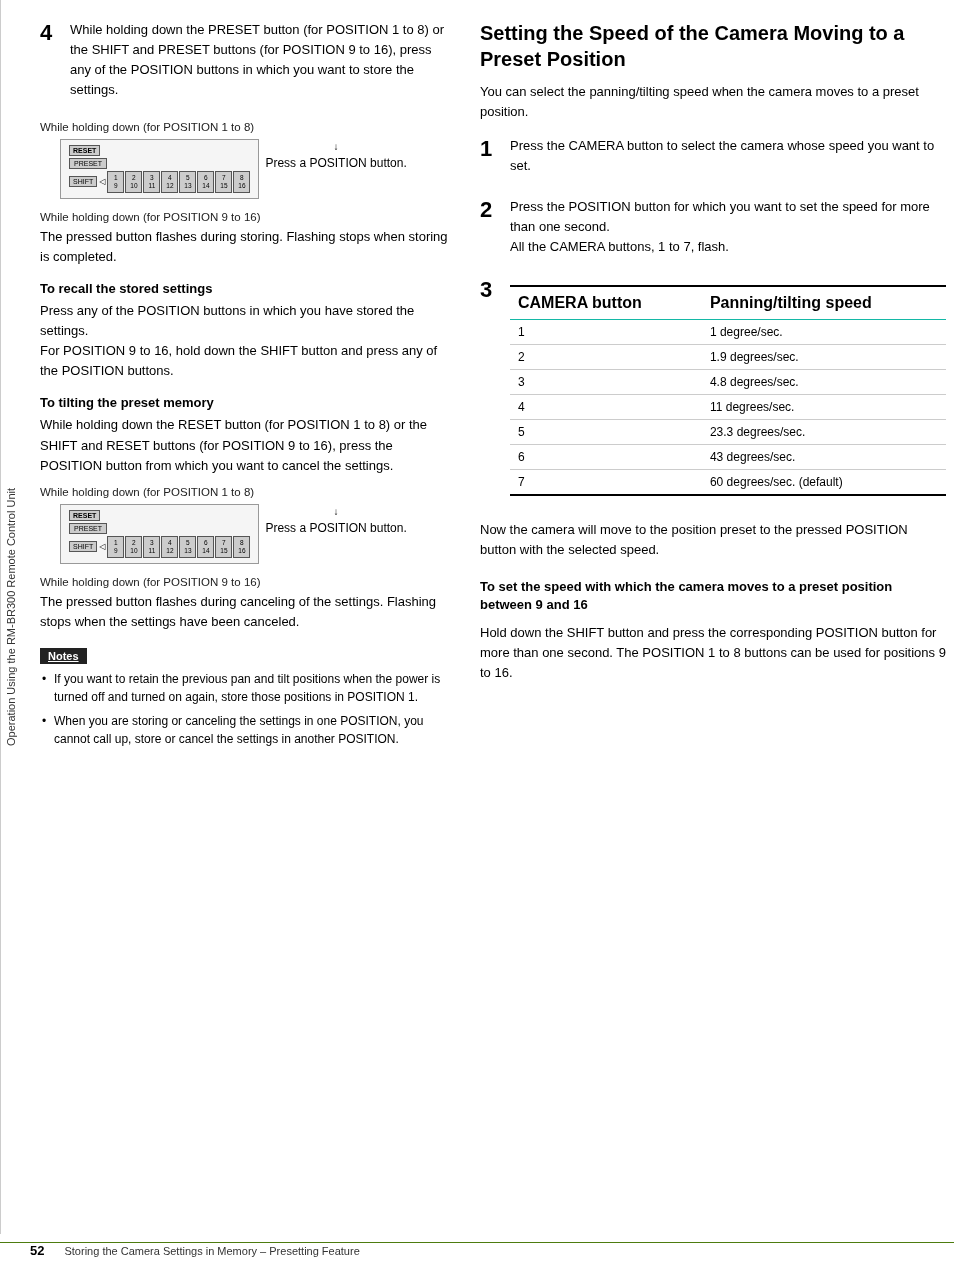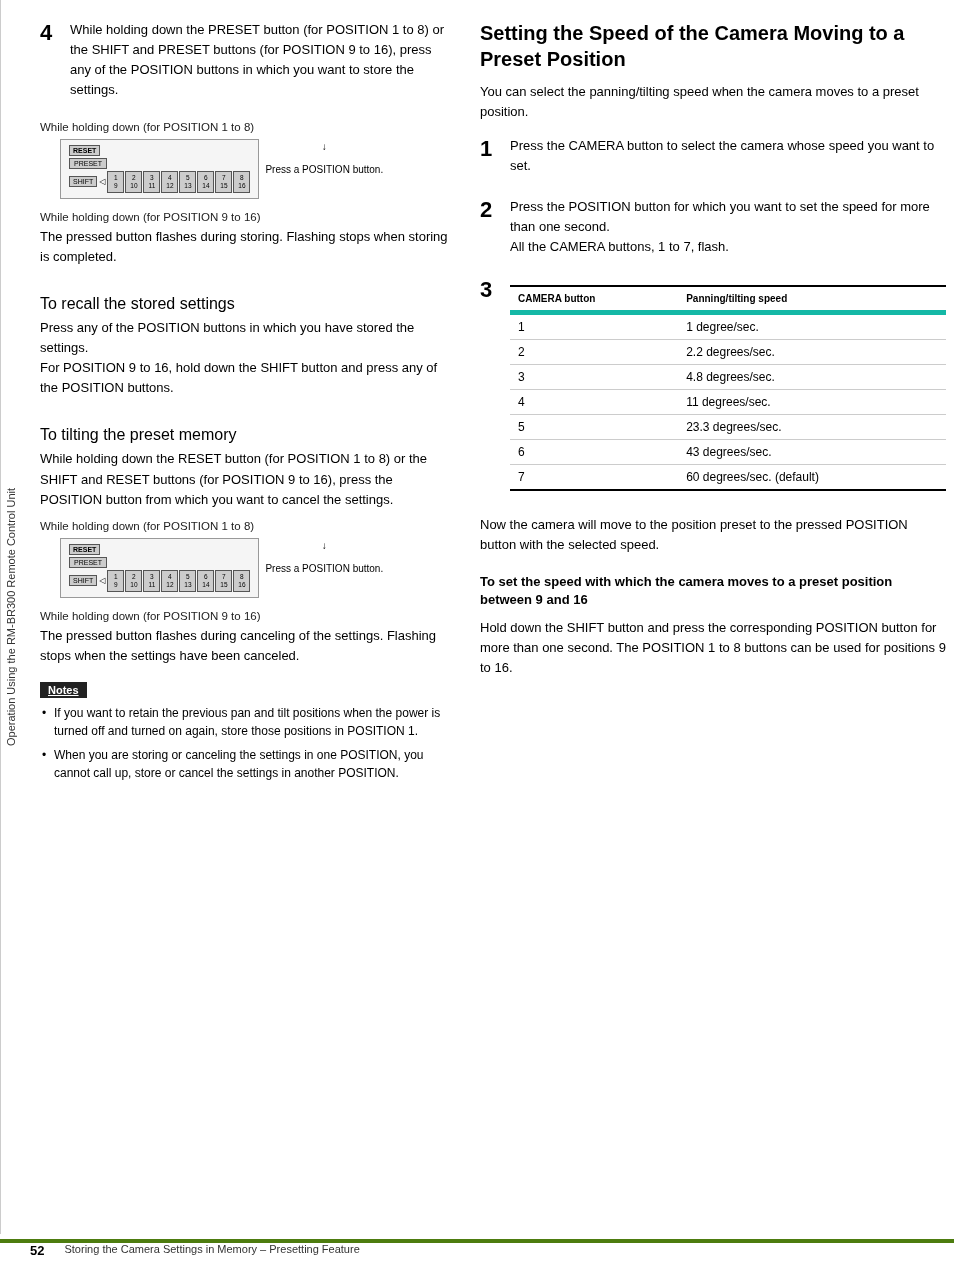--- a/index.html
+++ b/index.html
@@ -65,24 +65,24 @@
       margin-right: 8px;
       line-height: 1.2;
     }
 
     .step-content {
       flex: 1;
       line-height: 1.5;
     }
 
     .sub-heading {
-      font-size: 16px;
-      font-weight: normal;
+      font-size: 13px;
+      font-weight: bold;
       margin-bottom: 5px;
-      margin-top: 28px;
+      margin-top: 14px;
     }
 
     p {
       line-height: 1.55;
       margin-bottom: 6px;
     }
 
     
     .caption {
       font-size: 11.5px;
@@ -94,24 +94,24 @@
     
     .camera-table {
       width: 100%;
       border-collapse: collapse;
       margin-top: 8px;
       margin-bottom: 10px;
     }
 
     .camera-table th {
       border-top: 2px solid #000;
-      border-bottom: 5px solid #14b8a6;
+      border-bottom: 1px solid #14b8a6;
       padding: 4px 8px;
       text-align: left;
-      font-size: 10px;
+      font-size: 16px;
       font-weight: bold;
     }
 
     .camera-table td {
       border-bottom: 1px solid #ccc;
       padding: 3px 8px;
       font-size: 12px;
     }
 
     .camera-table tr:last-child td {
@@ -153,23 +153,23 @@
       left: 2px;
     }
 
     
     .page-footer {
       position: absolute;
       bottom: 16px;
       left: 0;
       right: 0;
       display: flex;
-      align-items: flex-start;
+      align-items: center;
       padding: 0 30px;
-      border-top: 4px solid #4d7c0f;
+      border-top: 1px solid #4d7c0f;
     }
 
     .page-number {
       font-size: 13px;
       font-weight: bold;
       margin-right: 20px;
     }
 
     .footer-text {
       font-size: 11px;
@@ -243,22 +243,22 @@
     }
 
     .diagram-outer {
       display: flex;
       align-items: flex-start;
       gap: 6px;
       margin: 4px 0 10px 20px;
     }
 
     .press-text {
-      font-size: 10px;
-      margin-top: 12px;
+      font-size: 12px;
+      margin-top: 4px;
     }
   </style>
 </head>
 <body>
 
 <div class="page-container">
 
   <div class="sidebar-label">
     <span>Operation Using the RM-BR300 Remote Control Unit</span>
   </div>
@@ -439,21 +439,21 @@
                 <th>Panning/tilting speed</th>
               </tr>
             </thead>
             <tbody>
               <tr>
                 <td>1</td>
                 <td>1 degree/sec.</td>
               </tr>
               <tr>
                 <td>2</td>
-                <td>2.2 degrees/sec.</td>
+                <td>1.9 degrees/sec.</td>
               </tr>
               <tr>
                 <td>3</td>
                 <td>4.8 degrees/sec.</td>
               </tr>
               <tr>
                 <td>4</td>
                 <td>11 degrees/sec.</td>
               </tr>
               <tr>

